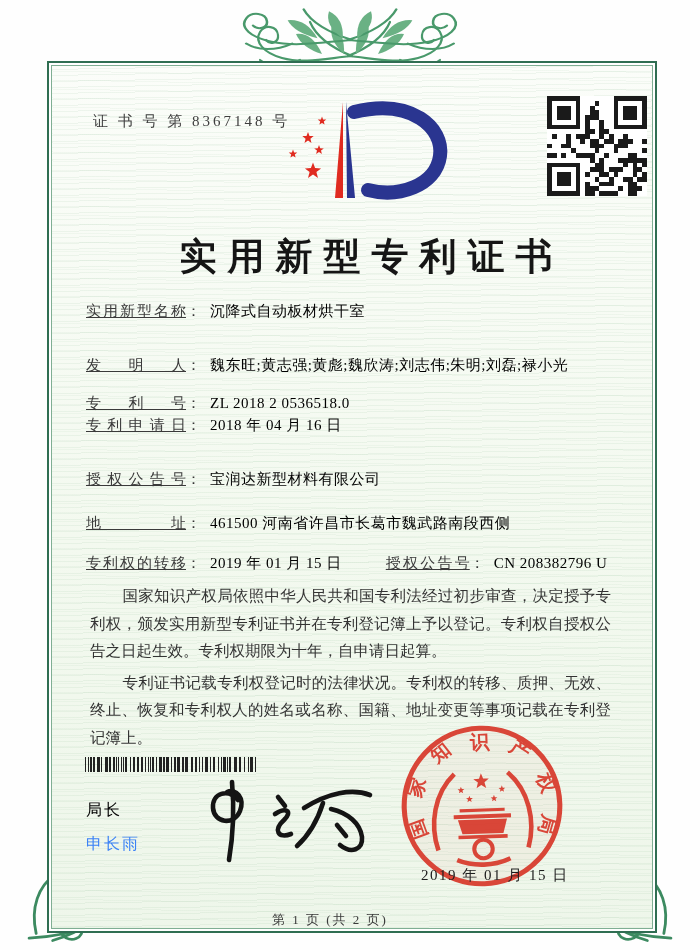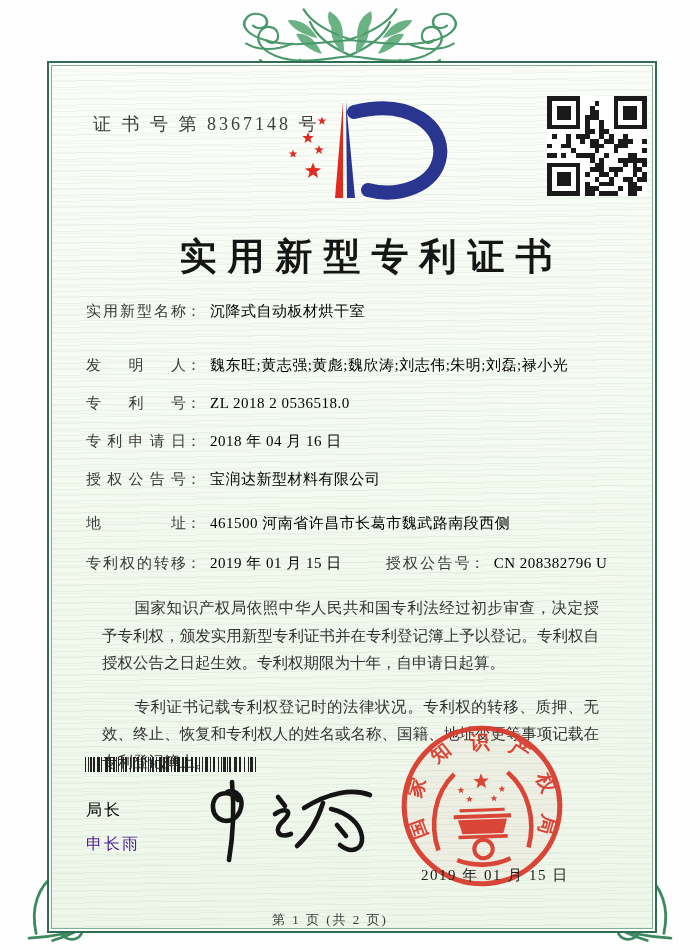--- a/index.html
+++ b/index.html
@@ -15,39 +15,39 @@
   .frame{
     position:absolute;left:47px;top:61px;width:606px;height:868px;
     border:2.5px solid #2f6e52;
     box-shadow:inset 0 0 0 2px #ffffff, inset 0 0 0 3px #7fae93;
     background:
       repeating-linear-gradient(179deg, rgba(120,175,130,.10) 0 1px, rgba(255,255,255,0) 1px 6px),
       repeating-linear-gradient(181deg, rgba(120,175,130,.07) 0 1px, rgba(255,255,255,0) 1px 9px),
       linear-gradient(180deg,#fbfdf9 0%,#f3f9ef 55%,#eef6ea 100%);
   }
   .content{position:absolute;left:0;top:0;width:700px;height:950px;}
-  .cert-no{position:absolute;left:93px;top:112px;font-size:18px;letter-spacing:3px;color:#3d3d3d;}
+  .cert-no{position:absolute;left:93px;top:112px;font-size:15px;letter-spacing:3px;color:#3d3d3d;}
   .logo{position:absolute;left:272px;top:94px;}
   .qr{position:absolute;left:547px;top:96px;}
   .title{
     position:absolute;left:0;top:216px;width:700px;margin:16px;text-align:center;
     font-size:37px;font-weight:600;letter-spacing:11px;color:#151515;text-indent:11px;
   }
   .row{position:absolute;left:86px;font-size:15px;white-space:nowrap;color:#343434;}
-  .row .lbl{display:inline-block;width:100px;text-align:justify;text-align-last:justify;color:#3a3a3a;}
+  .row .lbl{display:inline-block;width:100px;text-align:justify;text-align-last:justify;color:#3a3a3a;text-decoration:underline;}
   .row .colon{display:inline-block;margin:0 9px 0 0;}
   .row .val{letter-spacing:.5px;color:#000000;}
   .row2-extra{margin-left:44px;}
   .row2-extra .lbl{width:84px;}
   .paras{position:absolute;left:86px;top:578px;width:529px;font-size:15.5px;line-height:27.5px;
          text-align:justify;color:#333;}
-  .paras p{margin:16px;text-indent:2.1em;}
+  .paras p{margin:4px;text-indent:2.1em;}
   .barcode{position:absolute;left:85px;top:757px;}
   .sig-title{position:absolute;left:86px;top:800px;font-size:16px;letter-spacing:2px;color:#000000;}
-  .sig-name{position:absolute;left:86px;top:834px;font-size:16px;letter-spacing:2px;color:#4c1d95;text-align:center;}
+  .sig-name{position:absolute;left:86px;top:834px;font-size:16px;letter-spacing:2px;color:#3b82f6;text-align:center;}
   .signature{position:absolute;left:198px;top:776px;}
   .seal{position:absolute;left:396px;top:720px;opacity:.93;transform:rotate(-2deg);}
   .issue-date{position:absolute;left:421px;top:866px;font-size:15px;letter-spacing:1.5px;color:#1d1d1d;}
   .footer{position:absolute;left:0;top:903px;width:660px;text-align:center;font-size:13px;
           letter-spacing:2px;color:#3a3a3a;margin-top:8px;}
 </style>
 </head>
 <body>
 
 <div class="page">
@@ -243,21 +243,21 @@
 
     <div class="row" style="top:302px">
       <span class="lbl">实用新型名称</span><span class="colon">：</span><span class="val">沉降式自动板材烘干室</span>
     </div>
     <div class="row" style="top:356px">
       <span class="lbl">发明人</span><span class="colon">：</span><span class="val">魏东旺;黄志强;黄彪;魏欣涛;刘志伟;朱明;刘磊;禄小光</span>
     </div>
     <div class="row" style="top:394px">
       <span class="lbl">专利号</span><span class="colon">：</span><span class="val">ZL 2018 2 0536518.0</span>
     </div>
-    <div class="row" style="top:432px">
+    <div class="row" style="top:416px">
       <span class="lbl">专利申请日</span><span class="colon">：</span><span class="val">2018 年 04 月 16 日</span>
     </div>
     <div class="row" style="top:470px">
       <span class="lbl">授权公告号</span><span class="colon">：</span><span class="val">宝润达新型材料有限公司</span>
     </div>
     <div class="row" style="top:514px">
       <span class="lbl">地址</span><span class="colon">：</span><span class="val">461500 河南省许昌市长葛市魏武路南段西侧</span>
     </div>
     <div class="row" style="top:554px">
       <span><span class="lbl">专利权的转移</span><span class="colon">：</span><span class="val">2019 年 01 月 15 日</span></span><span class="row2-extra"><span class="lbl">授权公告号</span><span class="colon">：</span><span class="val">CN 208382796 U</span></span>

